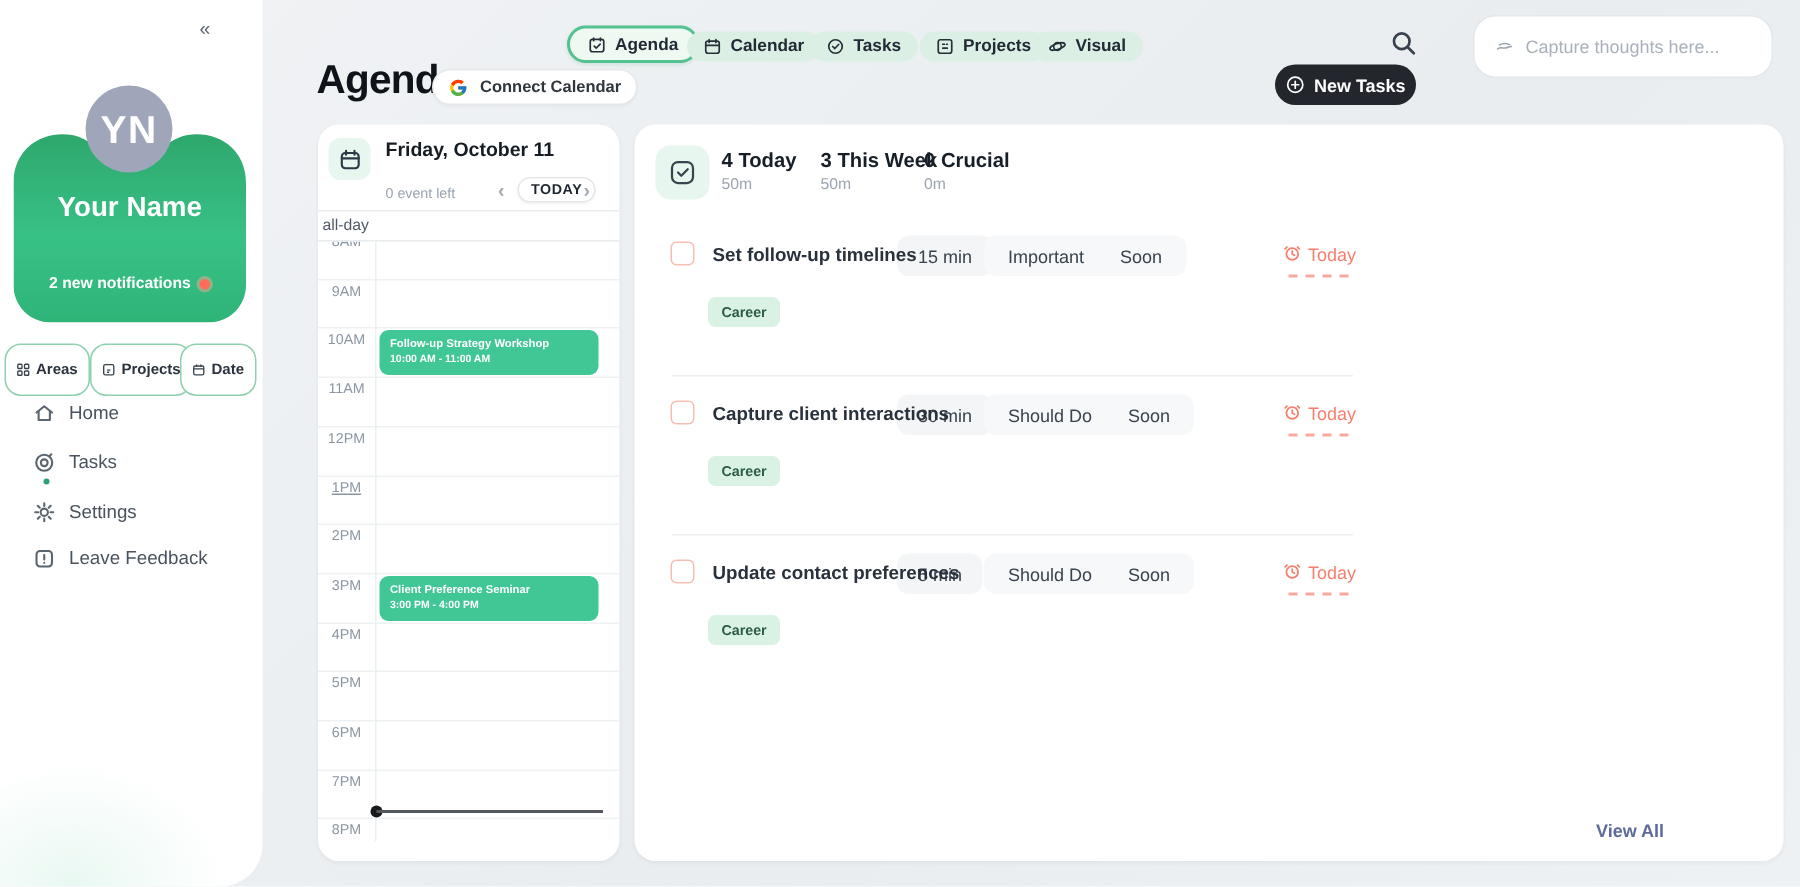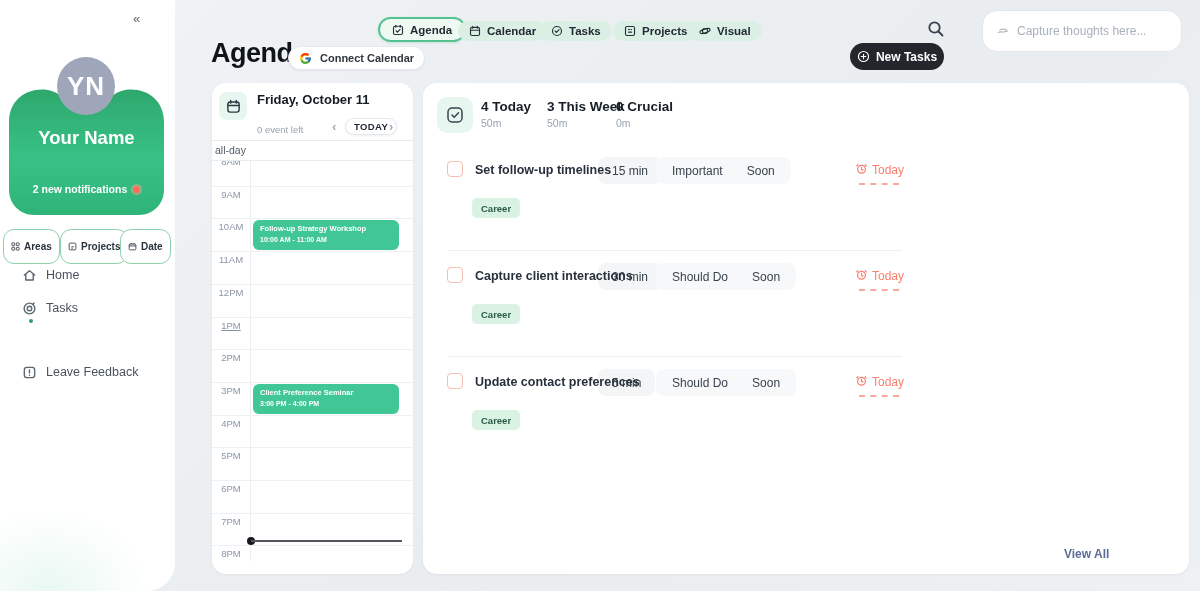--- a/index.html
+++ b/index.html
@@ -126,20 +126,27 @@
   </div>
   <div class="menu-item" style="top:297px;">
     <svg width="15" height="15" viewBox="0 0 16 16" fill="none" stroke="#5c6670" stroke-width="1.5">
         <circle cx="8" cy="8" r="5.7"></circle>
         <circle cx="8" cy="8" r="2.4"></circle>
         <path d="M11.5 3.5L13 2" stroke-linecap="round"></path>
       </svg>
     <span>Tasks</span>
   </div>
   <div class="life-dot"></div>
+  <div class="menu-item" style="top:330px;">
+    <svg width="15" height="15" viewBox="0 0 16 16" fill="none" stroke="#5c6670" stroke-width="1.5" stroke-linecap="round">
+        <circle cx="8" cy="8" r="2.6"></circle>
+        <path d="M8 1.6v2M8 12.4v2M1.6 8h2M12.4 8h2M3.4 3.4l1.4 1.4M11.2 11.2l1.4 1.4M12.6 3.4l-1.4 1.4M4.8 11.2l-1.4 1.4"></path>
+      </svg>
+    <span>Settings</span>
+  </div>
   <div class="menu-item" style="top:361px;">
     <svg width="15" height="15" viewBox="0 0 16 16" fill="none" stroke="#5c6670" stroke-width="1.5" stroke-linecap="round">
         <rect x="2.5" y="2.5" width="11" height="11" rx="2.5"></rect>
         <path d="M8 5.3v3.2M8 10.8v.1"></path>
       </svg>
     <span>Leave Feedback</span>
   </div>
 </div>
 
 <div class="tab active" style="left:378px;">

